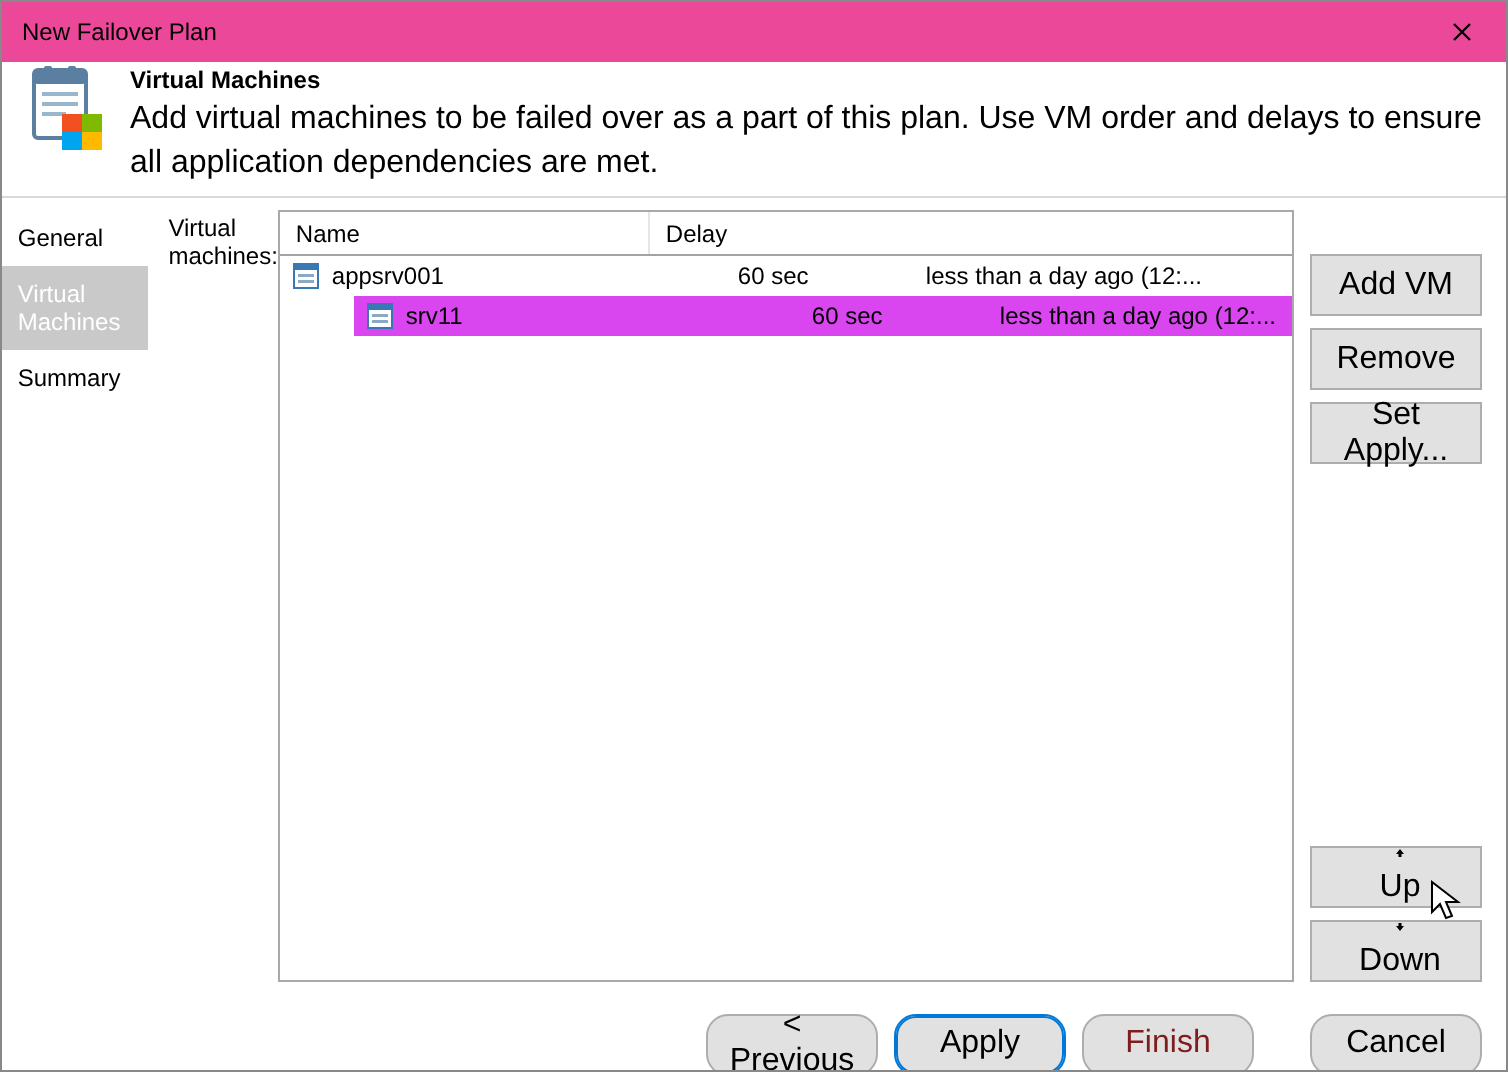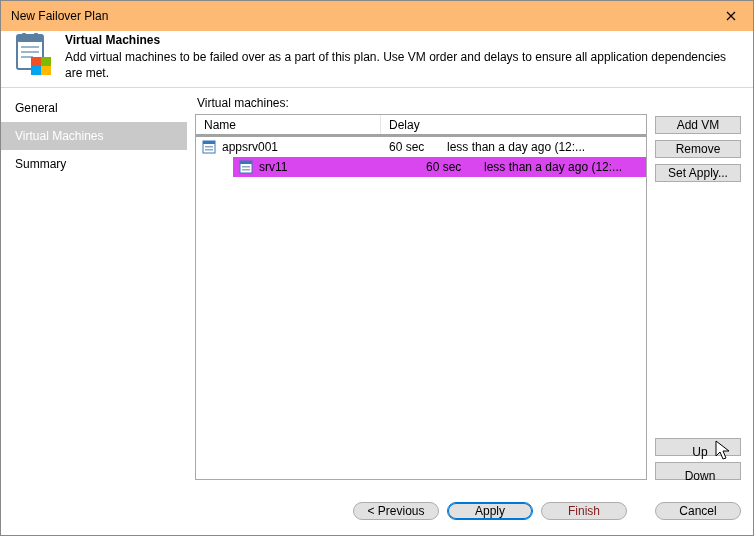--- a/index.html
+++ b/index.html
@@ -13,21 +13,21 @@
     height: 536px;
     overflow: hidden;
     border: 1px solid #888;
   }
   
   .titlebar {
     height: 30px;
     display: flex;
     align-items: center;
     padding: 0 0 0 10px;
-    background: #fdba74;
+    background: #ec4899;
   }
   .titlebar .title { flex: 1; color: #000; }
   .titlebar .close {
     width: 44px;
     height: 30px;
     display: flex;
     align-items: center;
     justify-content: center;
     cursor: pointer;
     font-size: 14px;
@@ -35,21 +35,21 @@
   }
   
   .header {
     display: flex;
     align-items: flex-start;
     padding: 2px 10px 6px 10px;
     gap: 10px;
   }
   .header .icon-wrap { flex: 0 0 auto; }
   .header .heading { font-weight: bold; font-size: 12px; margin-bottom: 2px; }
-  .header .subheading { font-size: 12px; color: #000; line-height: 1.35; }
+  .header .subheading { font-size: 16px; color: #000; line-height: 1.35; }
   
   .divider { height: 1px; background: #d9d9d9; margin: 0; }
   
   .body {
     display: flex;
     height: 400px;
     justify-content: flex-end;
   }
   .sidebar {
     width: 186px;
@@ -63,77 +63,78 @@
   .side-item.selected {
     background: #c9c9c9;
     color: #fff;
   }
   .main {
     flex: 1;
     display: flex;
     padding: 6px 12px 8px 8px;
     gap: 8px;
   }
-  .table-area { flex: 1; display: flex; flex-direction: column; }
+  .table-area { flex: 1; display: flex; flex-direction: row; }
   .table-label { margin: 2px 0 4px 2px; }
   .table-box {
     flex: 1;
     border: 1px solid #a9a9a9;
     background: #fff;
     display: flex;
     flex-direction: column;
     min-height: 0;
   }
   .thead {
     display: flex;
     font-size: 12px;
     background: #fff;
     height: 22px;
     align-items: stretch;
-    border-bottom: 3px solid #a3a3a3;
+    border-bottom: 1px solid #a3a3a3;
   }
   .th {
     padding: 3px 8px;
     border-right: 1px solid #e5e5e5;
     position: relative;
     display: flex;
     align-items: center;
   }
   .th:last-child { border-right: none; }
   .col-name  { width: 185px; }
   .col-delay { width: 58px; }
   .col-state { flex: 1; }
   .tbody { flex: 1; overflow: auto; }
   .tr {
     display: flex;
     height: 20px;
     align-items: center;
     font-size: 12px;
+    gap: 36px;
   }
   .tr.selected { background: #d946ef; margin-left: 37px; }
   .td { padding: 0 8px; overflow: hidden; white-space: nowrap; text-overflow: ellipsis; }
   .td.col-name { display: flex; align-items: center; gap: 6px; padding-left: 6px; }
   .vm-ico {
     width: 14px; height: 14px; flex: 0 0 auto;
   }
   
   .btn-col {
     width: 86px;
     display: flex;
     flex-direction: column;
     gap: 6px;
     padding-top: 22px;
   }
   .spacer { flex: 1; }
   .btn {
-    height: 18px;
+    height: 31px;
     border: 1px solid #adadad;
     background: #e1e1e1;
     font: inherit;
-    font-size: 12px;
+    font-size: 16px;
     padding: 0 6px;
     cursor: pointer;
     display: flex;
     align-items: center;
     justify-content: center;
     gap: 6px;
   }
   .btn.arrow { justify-content: flex-start; padding-left: 10px; flex-direction: column; }
   .btn[disabled] { color: #7f1d1d; cursor: default; }
   .btn.primary { border-color: #0078d7; box-shadow: inset 0 0 0 1px #0078d7; }

